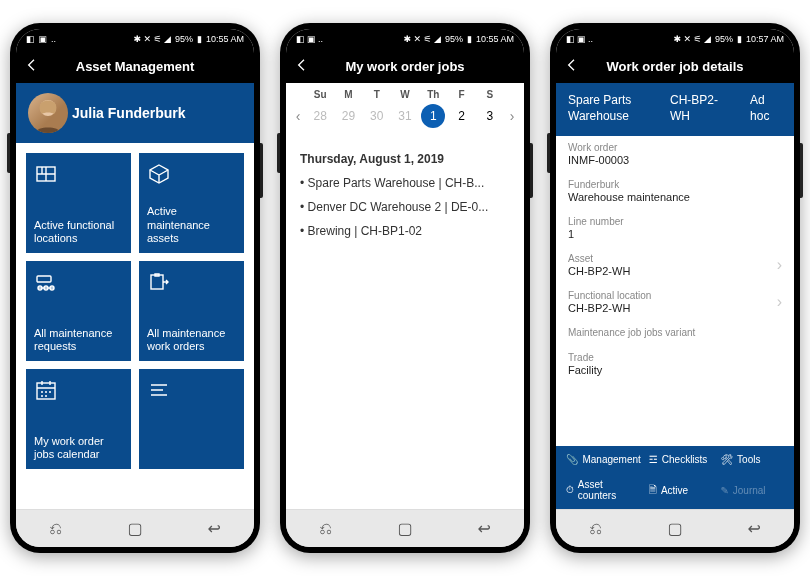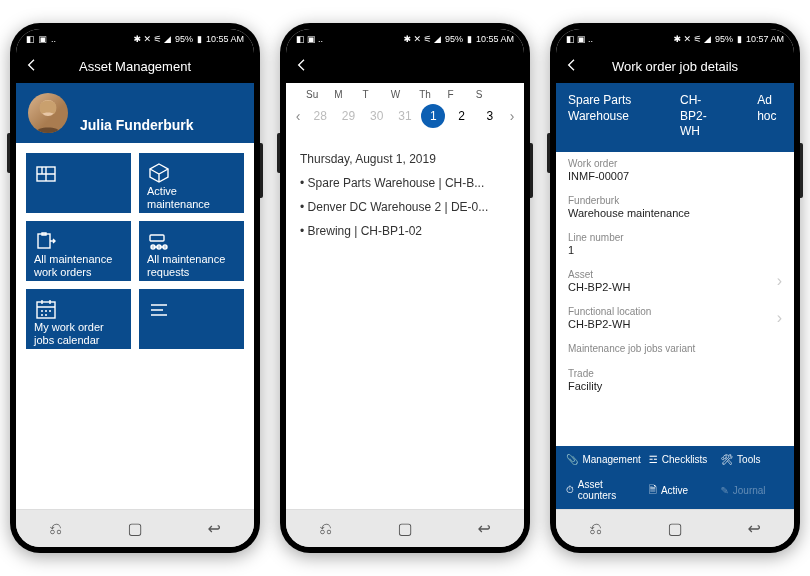--- a/index.html
+++ b/index.html
@@ -13,52 +13,52 @@
   *{box-sizing:border-box;font-family:"Segoe UI",Arial,sans-serif}
   body{margin:0;background:#fff;width:810px;height:576px;display:flex;justify-content:space-around;align-items:center}
   .phone{width:250px;height:530px;background:#000;border-radius:30px;position:relative;box-shadow:0 4px 18px rgba(0,0,0,.35);padding:6px}
   .phone::before{content:"";position:absolute;left:-3px;top:110px;width:3px;height:40px;background:#222;border-radius:2px 0 0 2px}
   .phone::after{content:"";position:absolute;right:-3px;top:120px;width:3px;height:55px;background:#222;border-radius:0 2px 2px 0}
   .screen{width:100%;height:100%;border-radius:24px;overflow:hidden;background:var(--bg);display:flex;flex-direction:column}
   
   .status{height:20px;background:#000;color:#fff;font-size:9px;display:flex;align-items:center;padding:0 10px;justify-content:space-between}
   .status .left,.status .right{display:flex;gap:4px;align-items:center}
   
-  .appbar{height:34px;background:#000;color:#fff;display:flex;align-items:center;padding:0 8px;font-size:13px;font-weight:400;position:relative}
+  .appbar{height:34px;background:#000;color:#fff;display:flex;align-items:center;padding:0 8px;font-size:13px;font-weight:700;position:relative}
   .appbar .back{width:20px}
   .appbar .title{flex:1;text-align:center;padding-right:20px}
   
   .navbar{height:38px;background:#e8e8e8;display:flex;align-items:center;justify-content:space-around;border-top:1px solid #ddd}
   .navbar div{width:22px;height:14px;display:flex;align-items:center;justify-content:center;color:#555}
   .content{flex:1;overflow:hidden;display:flex;flex-direction:column}
 
   
-  .profile{background:var(--brand);color:#fff;padding:10px 12px;display:flex;align-items:flex-end;gap:12px}
+  .profile{background:var(--brand);color:#fff;padding:10px 12px;display:flex;align-items:center;gap:4px}
   .avatar{width:40px;height:40px;border-radius:50%;background:linear-gradient(135deg,#d9b38c 0%,#a97c50 60%);display:flex;align-items:center;justify-content:center;overflow:hidden}
   .avatar svg{width:44px;height:44px}
   .profile .name{font-weight:600;font-size:14px}
   .tiles{flex:1;background:#fff;padding:10px;display:grid;grid-template-columns:1fr 1fr;gap:8px;align-content:start}
-  .tile{background:var(--brand);color:#fff;height:60px;padding:8px;display:flex;flex-direction:column;justify-content:space-between;font-size:11px;line-height:1.2}
+  .tile{background:var(--brand);color:#fff;height:100px;padding:8px;display:flex;flex-direction:column;justify-content:space-between;font-size:11px;line-height:1.2}
   .tile .ticon{height:26px;display:flex;align-items:center}
   .tile .ticon svg{width:24px;height:24px;stroke:#fff;fill:none;stroke-width:1.4}
 
   
   .cal-head{background:#fff;padding:6px 4px}
-  .days{display:grid;grid-template-columns:16px repeat(7,1fr) 16px;font-size:10px;color:#555;font-weight:400}
+  .days{display:grid;grid-template-columns:16px repeat(7,1fr) 16px;text-align:center;font-size:10px;color:#555;font-weight:700}
   .dates{display:grid;grid-template-columns:16px repeat(7,1fr) 16px;text-align:center;align-items:center;font-size:12px;padding:4px 0 8px}
   .dates .dim{color:#bbb}
   .dates .sel{width:24px;height:24px;border-radius:50%;background:var(--accent);color:#fff;display:inline-flex;align-items:center;justify-content:center;margin:0 auto}
   .arr{color:#888;font-size:14px}
   .agenda{flex:1;background:#fff;padding:10px 14px;font-size:12px}
-  .agenda .date{font-weight:400;color:#333;margin-bottom:10px;font-size:12px}
+  .agenda .date{font-weight:700;color:#333;margin-bottom:10px;font-size:12px}
   .agenda .item{margin:10px 0;color:#333}
   .agenda .item::before{content:"• ";color:#333}
 
   
-  .pills{background:var(--brand);color:#fff;padding:10px 12px 12px;display:flex;gap:32px;font-size:12px;align-items:flex-start}
+  .pills{background:var(--brand);color:#fff;padding:10px 12px 12px;display:flex;gap:22px;font-size:12px;align-items:flex-start}
   .pills div{line-height:1.3}
   .details{flex:1;background:#fff;overflow:hidden;font-size:10px}
   .field{padding:6px 12px 7px;color:#444;border-bottom:0}
   .field .lbl{font-size:10px;color:#888;margin-bottom:1px}
   .field .val{font-size:11px;color:#222}
   .field.nav{display:flex;justify-content:space-between;align-items:center}
   .field.nav::after{content:"›";color:#ccc;font-size:16px}
   .toolbar{background:var(--brand);color:#fff;font-size:10px;padding:6px 6px;display:grid;grid-template-columns:repeat(3,1fr);row-gap:10px}
   .toolbar div{display:flex;align-items:center;gap:4px;padding:2px 4px}
   .hidden-last{color:rgba(255,255,255,.35)}
@@ -101,54 +101,55 @@
         <div class="name">Julia Funderburk</div>
       </div>
       <div class="tiles">
         <div class="tile">
           <div class="ticon">
               <svg viewBox="0 0 24 24">
                 <rect x="3" y="5" width="18" height="14"></rect>
                 <path d="M3 12h18M12 5v14M8 5v7"></path>
               </svg>
             </div>
+          <div>Active functional locations</div>
         </div>
         <div class="tile">
           <div class="ticon">
               <svg viewBox="0 0 24 24">
                 <path d="M12 3l9 5v8l-9 5-9-5V8z"></path>
                 <path d="M3 8l9 5 9-5M12 13v8"></path>
               </svg>
             </div>
           <div>Active maintenance assets</div>
-        </div>
-        <div class="tile">
-          <div class="ticon">
-              <svg viewBox="0 0 24 24">
-                <rect x="4" y="5" width="12" height="14"></rect>
-                <path d="M8 4h4v2H8zM16 12h5m-2-2 2 2-2 2"></path>
-              </svg>
-            </div>
-          <div>All maintenance work orders</div>
         </div>
         <div class="tile">
           <div class="ticon">
               <svg viewBox="0 0 24 24">
                 <rect x="3" y="6" width="14" height="6" rx="1"></rect>
                 <circle cx="6" cy="18" r="2"></circle>
                 <circle cx="12" cy="18" r="2"></circle>
                 <circle cx="18" cy="18" r="2"></circle>
                 <path d="M4 18h16"></path>
               </svg>
             </div>
           <div>All maintenance requests</div>
         </div>
         <div class="tile">
           <div class="ticon">
               <svg viewBox="0 0 24 24">
+                <rect x="4" y="5" width="12" height="14"></rect>
+                <path d="M8 4h4v2H8zM16 12h5m-2-2 2 2-2 2"></path>
+              </svg>
+            </div>
+          <div>All maintenance work orders</div>
+        </div>
+        <div class="tile">
+          <div class="ticon">
+              <svg viewBox="0 0 24 24">
                 <rect x="3" y="5" width="18" height="16"></rect>
                 <path d="M3 10h18M8 3v4M16 3v4M7 14h2M11 14h2M15 14h2M7 18h2M11 18h2"></path>
               </svg>
             </div>
           <div>My work order jobs calendar</div>
         </div>
         <div class="tile">
           <div class="ticon">
               <svg viewBox="0 0 24 24">
                 <path d="M4 7h16M4 12h12M4 17h16"></path>
@@ -177,20 +178,21 @@
         <span>▮</span>
         <span>10:55 AM</span>
       </div>
     </div>
     <div class="appbar">
       <div class="back">
         <svg viewBox="0 0 24 24" width="16" height="16">
             <path d="M15 4l-8 8 8 8" stroke="#fff" stroke-width="2" fill="none"></path>
           </svg>
       </div>
+      <div class="title">My work order jobs</div>
     </div>
     <div class="content">
       <div class="cal-head">
         <div class="days">
           <div></div>
           <div>Su</div>
           <div>M</div>
           <div>T</div>
           <div>W</div>
           <div>Th</div>
@@ -248,21 +250,21 @@
     </div>
     <div class="content">
       <div class="pills">
         <div style="max-width:80px">Spare Parts Warehouse</div>
         <div>CH-BP2-WH</div>
         <div>Ad hoc</div>
       </div>
       <div class="details">
         <div class="field">
           <div class="lbl">Work order</div>
-          <div class="val">INMF-00007</div>
+          <div class="val">INMF-00003</div>
         </div>
         <div class="field">
           <div class="lbl">Funderburk</div>
           <div class="val">Warehouse maintenance</div>
         </div>
         <div class="field">
           <div class="lbl">Line number</div>
           <div class="val">1</div>
         </div>
         <div class="field nav">

